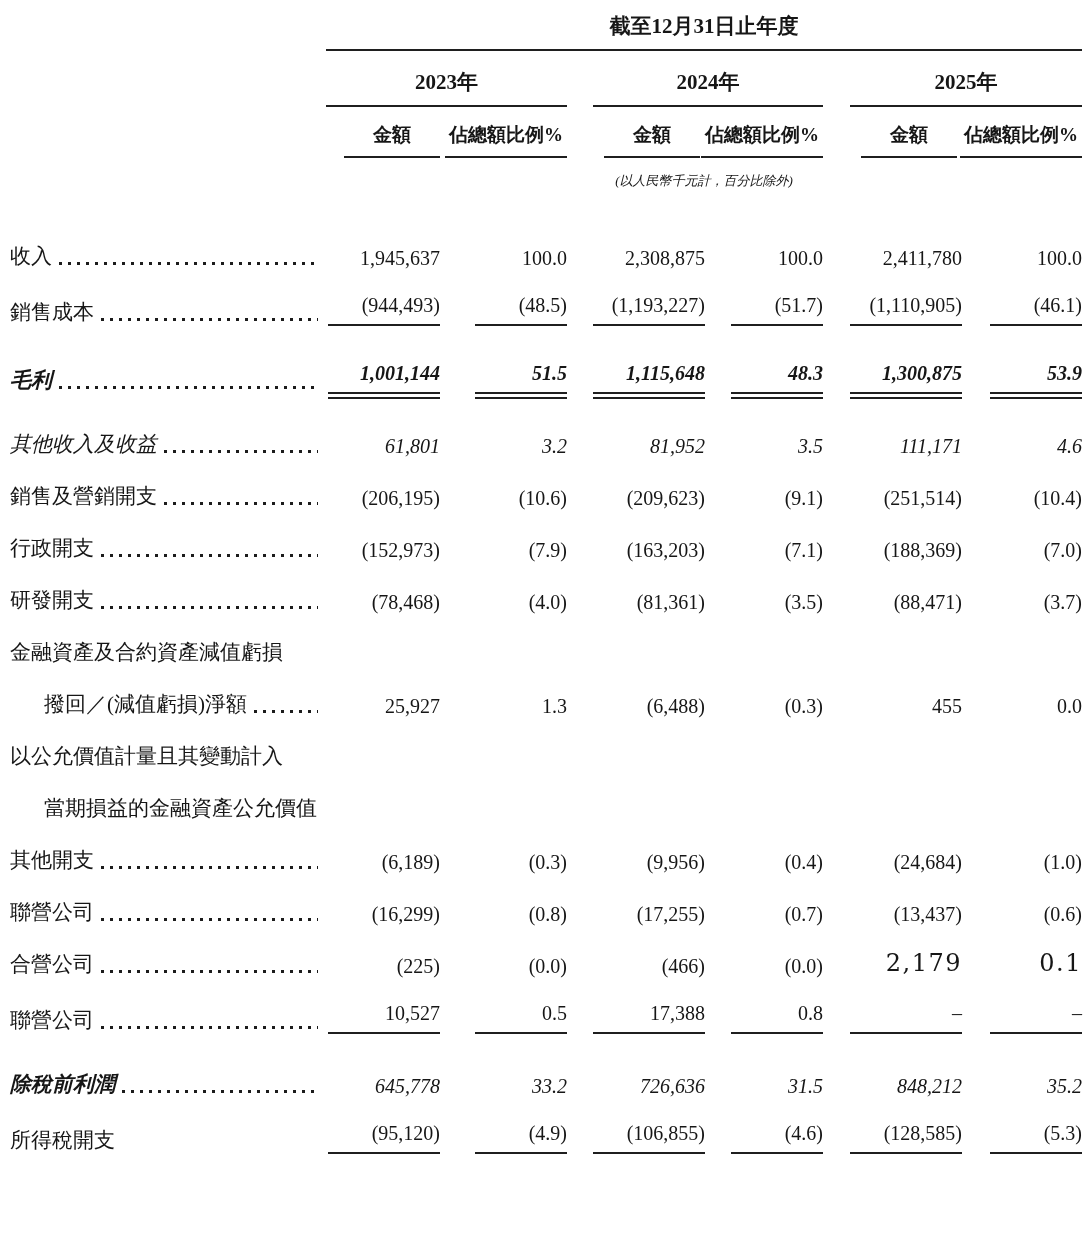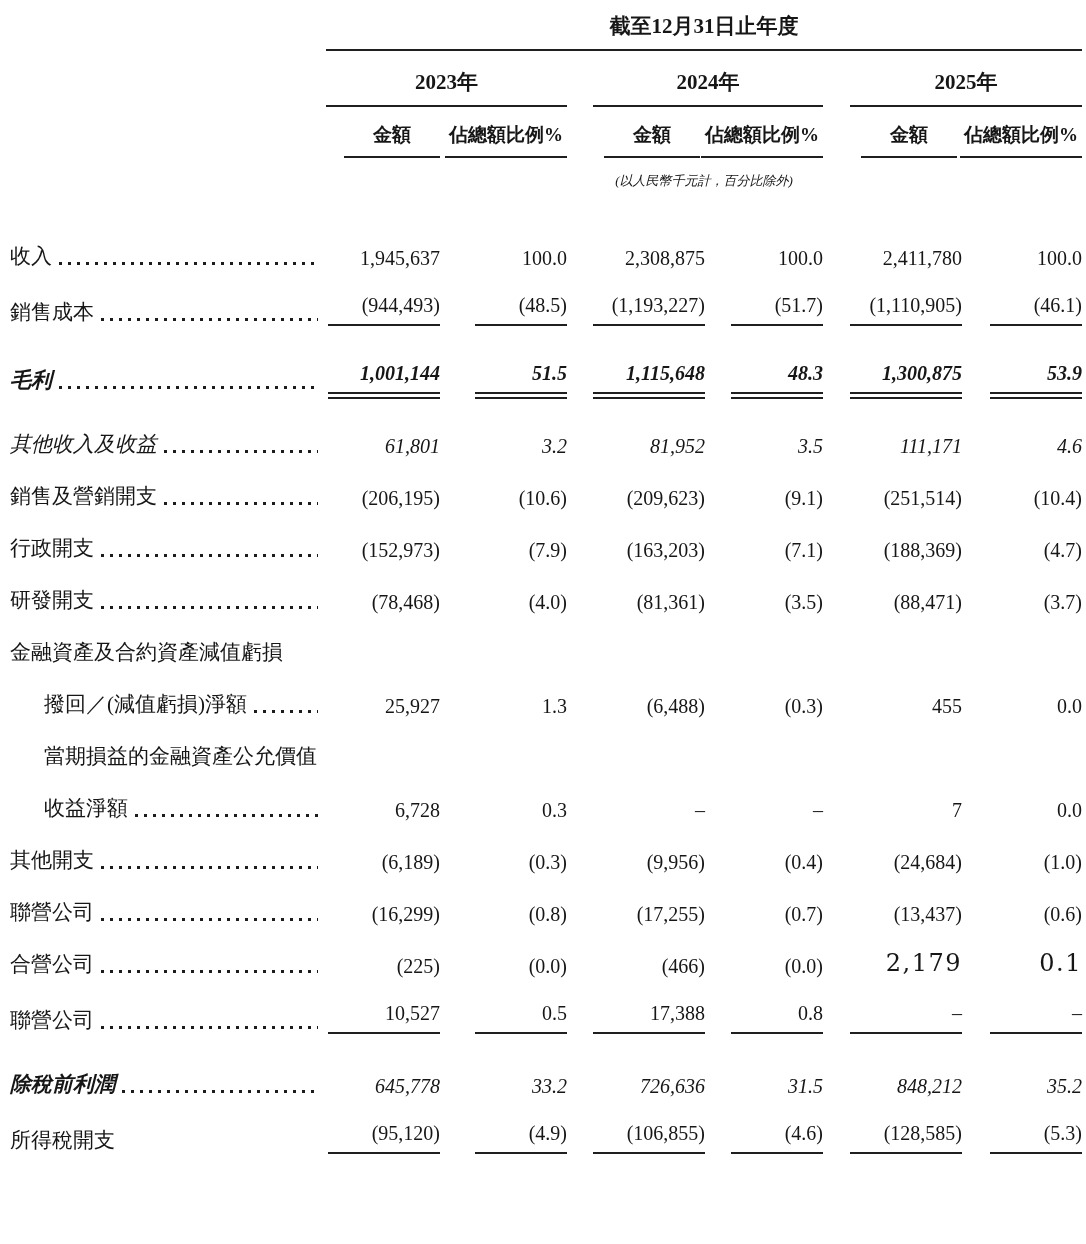--- a/index.html
+++ b/index.html
@@ -197,21 +197,21 @@
               <span class="dots"></span>
             </div>
           </td>
           <td class="amt"><span class="v">(152,973)</span></td>
           <td class="pct"><span class="v">(7.9)</span></td>
           <td></td>
           <td class="amt"><span class="v">(163,203)</span></td>
           <td class="pct"><span class="v">(7.1)</span></td>
           <td></td>
           <td class="amt"><span class="v">(188,369)</span></td>
-          <td class="pct"><span class="v">(4.7)</span></td>
+          <td class="pct"><span class="v">(7.0)</span></td>
         </tr>
         <tr class="">
           <td class="label">
             <div class="lblwrap">
               <span class="lt">研發開支</span>
               <span class="dots"></span>
             </div>
           </td>
           <td class="amt"><span class="v">(78,468)</span></td>
           <td class="pct"><span class="v">(4.0)</span></td>
@@ -247,49 +247,48 @@
           <td class="amt"><span class="v">25,927</span></td>
           <td class="pct"><span class="v">1.3</span></td>
           <td></td>
           <td class="amt"><span class="v">(6,488)</span></td>
           <td class="pct"><span class="v">(0.3)</span></td>
           <td></td>
           <td class="amt"><span class="v">455</span></td>
           <td class="pct"><span class="v">0.0</span></td>
         </tr>
         <tr class="">
+          <td class="label">
+            <div class="lblwrap">
+              <span class="lt">以公允價值計量且其變動計入</span>
+            </div>
+          </td>
+          <td class="amt"><span class="v"></span></td>
+          <td class="pct"><span class="v"></span></td>
+          <td></td>
+          <td class="amt"><span class="v"></span></td>
+          <td class="pct"><span class="v"></span></td>
+          <td></td>
+          <td class="amt"><span class="v"></span></td>
+          <td class="pct"><span class="v"></span></td>
+        </tr>
+        <tr class="">
           <td class="label indent">
             <div class="lblwrap">
               <span class="lt">當期損益的金融資產公允價值</span>
             </div>
           </td>
           <td class="amt"><span class="v"></span></td>
           <td class="pct"><span class="v"></span></td>
           <td></td>
           <td class="amt"><span class="v"></span></td>
           <td class="pct"><span class="v"></span></td>
           <td></td>
           <td class="amt"><span class="v"></span></td>
           <td class="pct"><span class="v"></span></td>
-        </tr>
-        <tr class="">
-          <td class="label indent">
-            <div class="lblwrap">
-              <span class="lt">收益淨額</span>
-              <span class="dots"></span>
-            </div>
-          </td>
-          <td class="amt"><span class="v">6,728</span></td>
-          <td class="pct"><span class="v">0.3</span></td>
-          <td></td>
-          <td class="amt"><span class="v">–</span></td>
-          <td class="pct"><span class="v">–</span></td>
-          <td></td>
-          <td class="amt"><span class="v">7</span></td>
-          <td class="pct"><span class="v">0.0</span></td>
         </tr>
         <tr class="">
           <td class="label">
             <div class="lblwrap">
               <span class="lt">其他開支</span>
               <span class="dots"></span>
             </div>
           </td>
           <td class="amt"><span class="v">(6,189)</span></td>
           <td class="pct"><span class="v">(0.3)</span></td>

